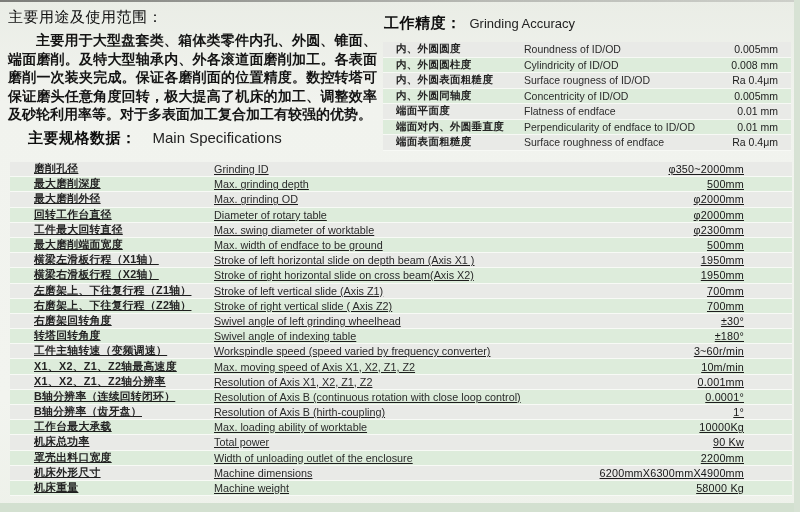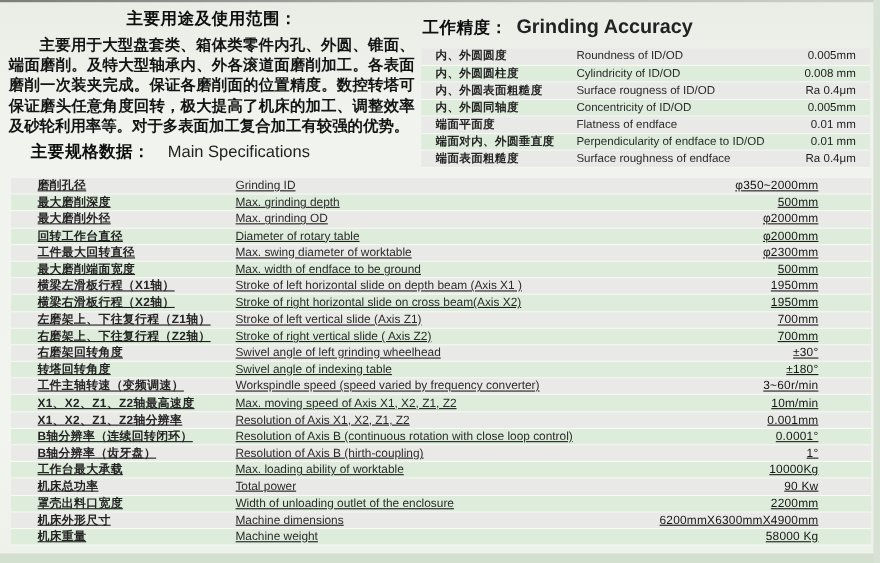--- a/index.html
+++ b/index.html
@@ -11,34 +11,34 @@
     font-family:"Liberation Sans","DejaVu Sans",sans-serif;
     color:#1e1e1e;
   }
   .top-edge{position:absolute;left:0;top:0;width:800px;height:2px;
     background:linear-gradient(90deg,rgba(50,50,48,.6),rgba(90,90,88,.35) 60%,rgba(120,120,118,.25));}
   .right-strip{position:absolute;right:0;top:0;width:6px;height:512px;background:#d7e2d4;}
   .bottom-strip{position:absolute;left:0;bottom:0;width:800px;height:9px;background:#d3e0d0;}
 
   
   .intro{position:absolute;left:8px;top:8px;width:369px;}
-  .intro h1{margin:0;font-size:15px;font-weight:700;letter-spacing:.5px;color:#0d0d0d;text-align:center;}
+  .intro h1{margin:0;font-size:15px;font-weight:400;letter-spacing:.5px;color:#0d0d0d;}
   .intro p{
     margin:4px 0 0 0;font-size:14px;line-height:18.6px;font-weight:700;
     text-align:justify;text-indent:2em;color:#141414;
   }
   .specs-header{position:absolute;left:8px;top:129px;white-space:nowrap;margin-left:20px;}
   .specs-header .cn{font-size:15px;font-weight:700;color:#0d0d0d;letter-spacing:.5px;}
   .specs-header .en{font-size:15px;font-weight:400;color:#222;margin-left:16px;}
 
   
   .accuracy{position:absolute;left:383px;top:14px;width:408px;}
   .acc-header{white-space:nowrap;margin-left:1px;}
   .acc-header .cn{font-size:15px;font-weight:700;color:#0d0d0d;letter-spacing:.5px;}
-  .acc-header .en{font-size:18px;font-weight:700;color:#222;margin-left:8px;}
+  .acc-header .en{font-size:13px;font-weight:400;color:#222;margin-left:8px;}
   .acc-rows{margin-top:9px;}
   .arow{display:flex;align-items:center;height:14.5px;border-bottom:1px solid #f7f9f5;
     padding:0 13px;font-size:10.5px;box-sizing:content-box;}
   .arow .c-cn{flex:0 0 128px;font-weight:700;color:#242424;letter-spacing:.3px;white-space:nowrap;overflow:hidden;}
   .arow .c-en{flex:1 1 auto;color:#2b2b2b;white-space:nowrap;overflow:hidden;}
   .arow .c-value{flex:0 0 auto;text-align:right;white-space:nowrap;color:#1c1c1c;}
 
   
   .spec-table{position:absolute;left:10px;top:162px;width:782px;}
   .trow{display:flex;align-items:center;height:14.2px;border-bottom:1px solid #f8faf6;

